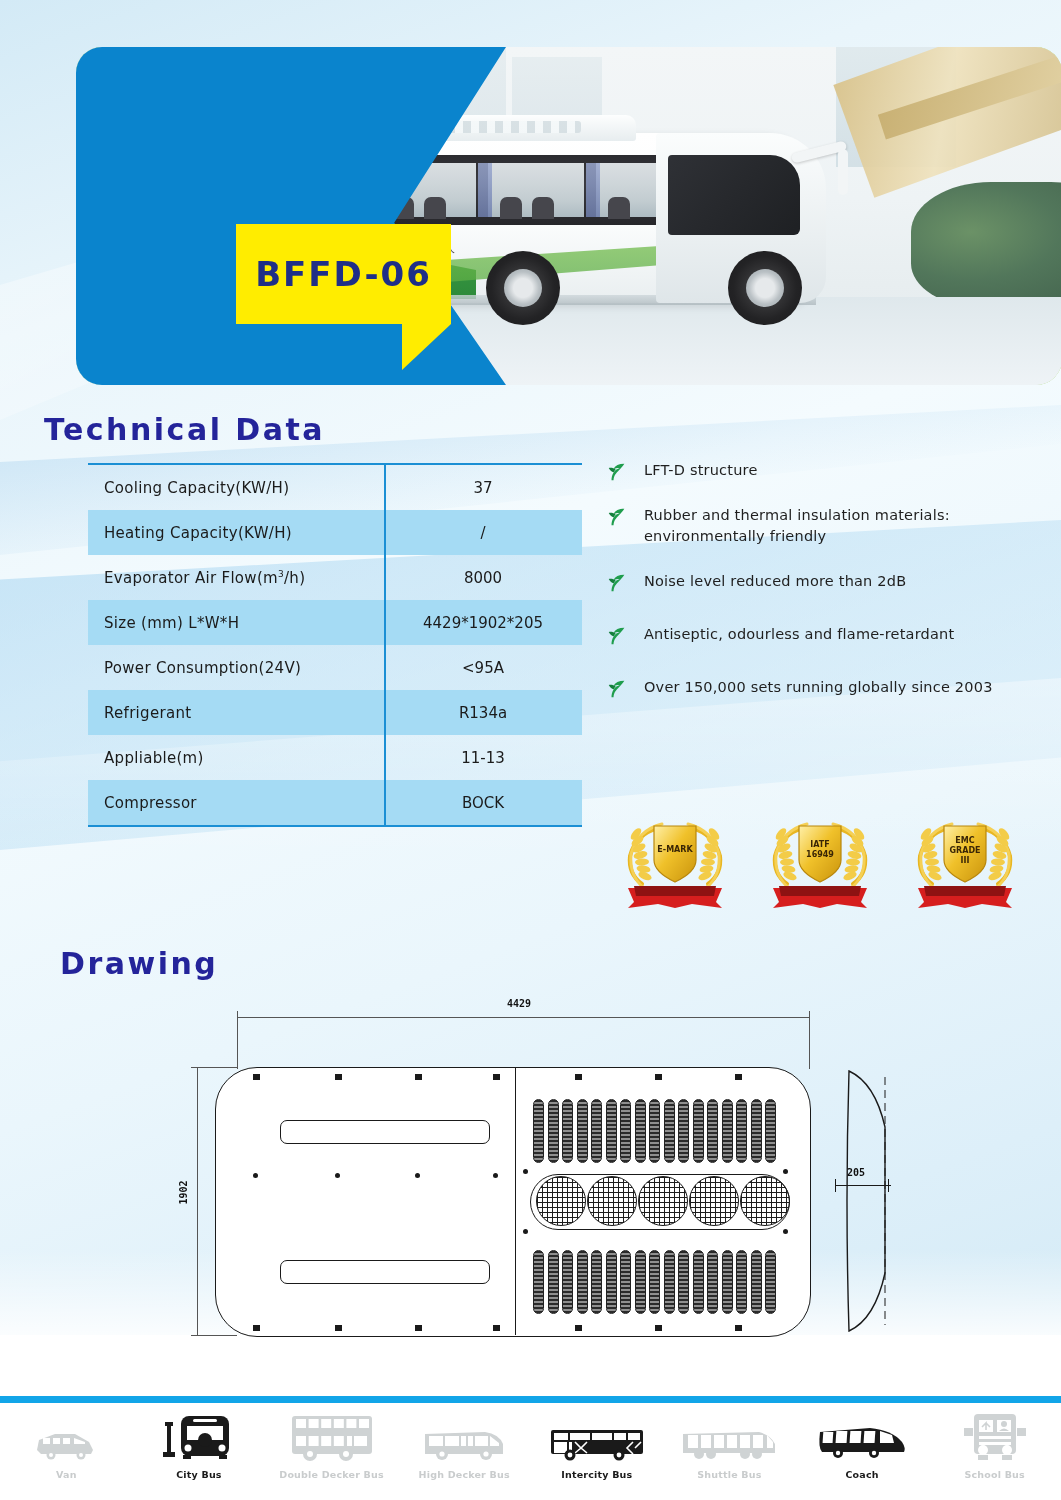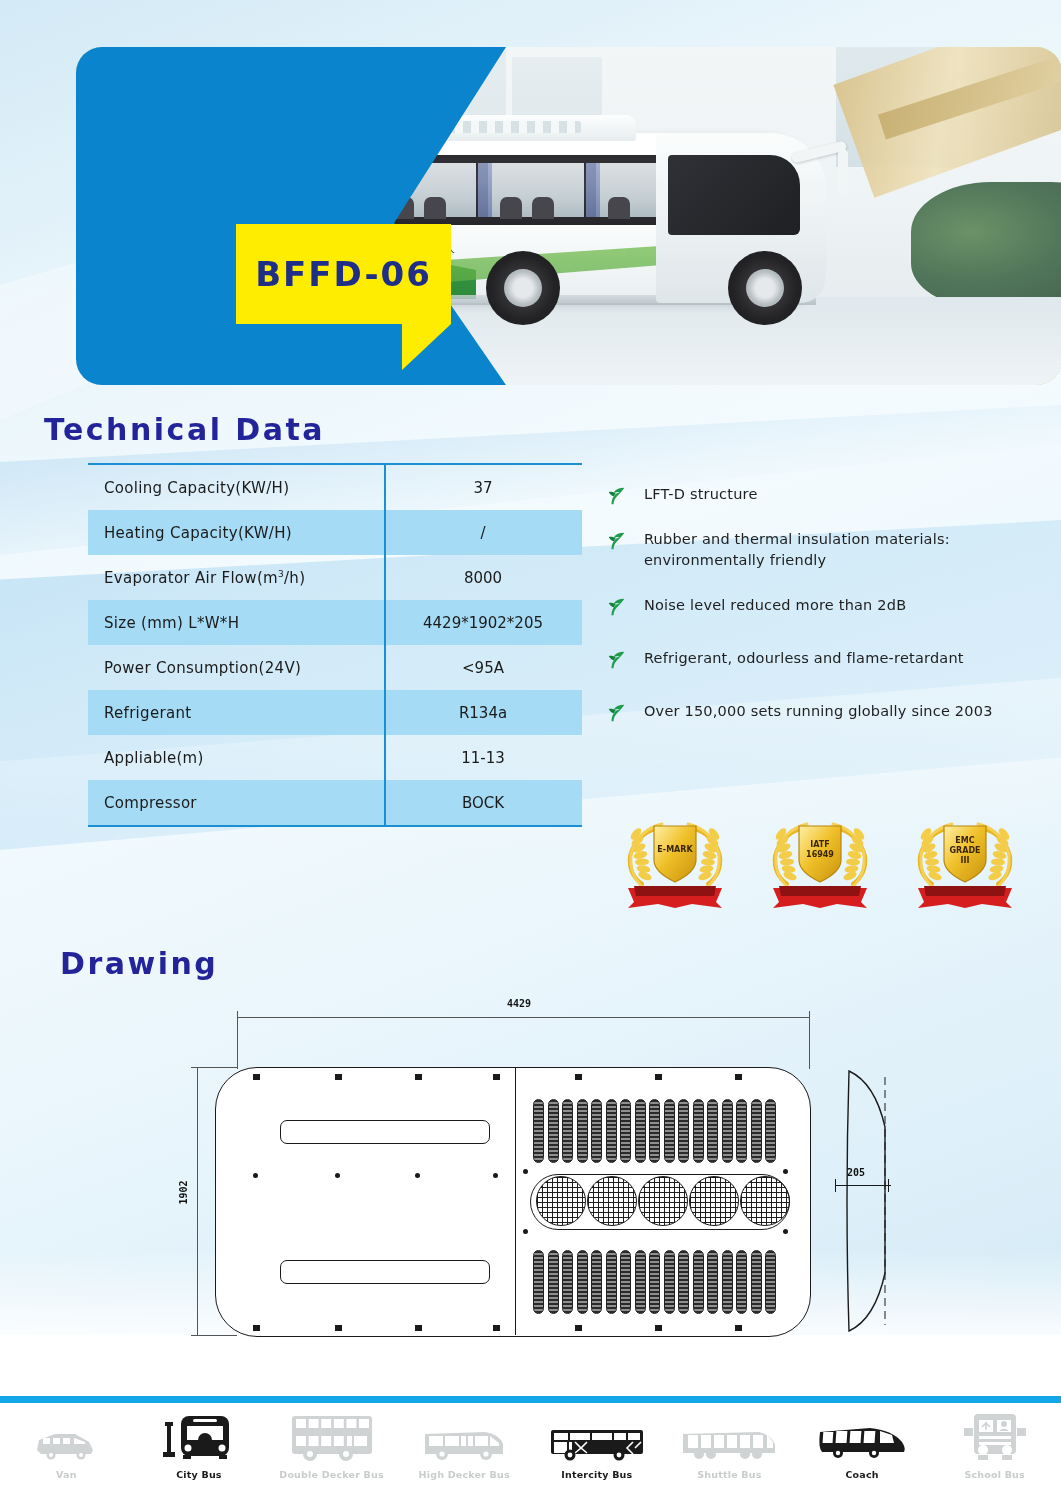--- a/index.html
+++ b/index.html
@@ -102,21 +102,21 @@
   .srow{display:flex;height:45px;align-items:center;position:relative;}
   .srow.alt{background:#a5dbf4;}
   .scell-l{width:296px;padding-left:16px;box-sizing:border-box;font-size:15px;color:#1b1b1b;
     letter-spacing:.3px;font-family:"DejaVu Sans","Liberation Sans",sans-serif;}
   .scell-r{flex:1;text-align:center;font-size:15px;color:#1b1b1b;
     font-family:"DejaVu Sans","Liberation Sans",sans-serif;}
   .sdiv{position:absolute;left:296px;top:0;width:2px;height:100%;background:#1b8fd4;}
   .sup{font-size:9px;vertical-align:super;}
 
   
-  .feat{position:absolute;left:606px;top:484px;width:440px;}
+  .feat{position:absolute;left:606px;top:460px;width:440px;}
   .frow{display:flex;align-items:flex-start;margin-bottom:22px;}
   .leaf{width:22px;height:22px;flex:0 0 22px;margin-right:16px;margin-top:1px;}
   .ftext{font-size:14.5px;color:#1f1f1f;line-height:1.45;letter-spacing:.2px;
     font-family:"DejaVu Sans","Liberation Sans",sans-serif;}
 
   
   .badges{position:absolute;left:620px;top:818px;width:400px;display:flex;justify-content:space-between;}
   .badge{width:110px;height:92px;position:relative;}
 
   
@@ -285,21 +285,21 @@
           <path d="M20 3c-6 0-10 2-12 6 2.5-1.2 5-1.6 7-1.4-2.4.7-5 2.3-6.6 4.6C6.6 15 6 18 6 21h2.2c.1-2.4.7-4.6 1.9-6.3C12.4 11.6 16 9 20 3z" fill="#1f9d4d"></path>
           <path d="M10.6 9.4C8.4 7.6 5.6 7 3 7.6c1.2 2.4 3 4.2 5.4 4.8.5-1.1 1.2-2.1 2.2-3z" fill="#14803c"></path>
         </svg></span>
       <span class="ftext">Noise level reduced more than 2dB</span>
     </div>
     <div class="frow" style="margin-bottom: 30px;">
       <span class="leaf"><svg viewBox="0 0 24 24" width="22" height="22">
           <path d="M20 3c-6 0-10 2-12 6 2.5-1.2 5-1.6 7-1.4-2.4.7-5 2.3-6.6 4.6C6.6 15 6 18 6 21h2.2c.1-2.4.7-4.6 1.9-6.3C12.4 11.6 16 9 20 3z" fill="#1f9d4d"></path>
           <path d="M10.6 9.4C8.4 7.6 5.6 7 3 7.6c1.2 2.4 3 4.2 5.4 4.8.5-1.1 1.2-2.1 2.2-3z" fill="#14803c"></path>
         </svg></span>
-      <span class="ftext">Refrigerant, odourless and flame-retardant</span>
+      <span class="ftext">Antiseptic, odourless and flame-retardant</span>
     </div>
     <div class="frow">
       <span class="leaf"><svg viewBox="0 0 24 24" width="22" height="22">
           <path d="M20 3c-6 0-10 2-12 6 2.5-1.2 5-1.6 7-1.4-2.4.7-5 2.3-6.6 4.6C6.6 15 6 18 6 21h2.2c.1-2.4.7-4.6 1.9-6.3C12.4 11.6 16 9 20 3z" fill="#1f9d4d"></path>
           <path d="M10.6 9.4C8.4 7.6 5.6 7 3 7.6c1.2 2.4 3 4.2 5.4 4.8.5-1.1 1.2-2.1 2.2-3z" fill="#14803c"></path>
         </svg></span>
       <span class="ftext">Over 150,000 sets running globally since 2003</span>
     </div>
   </div>
 

